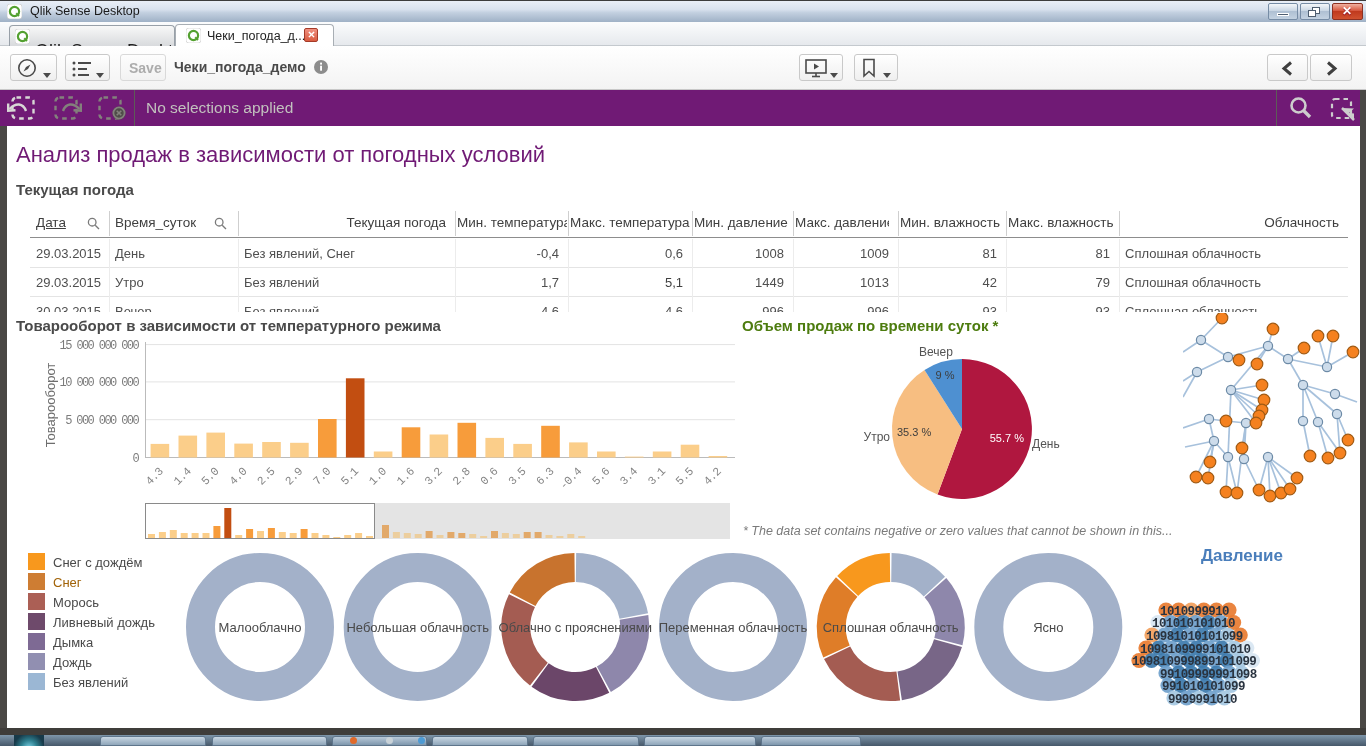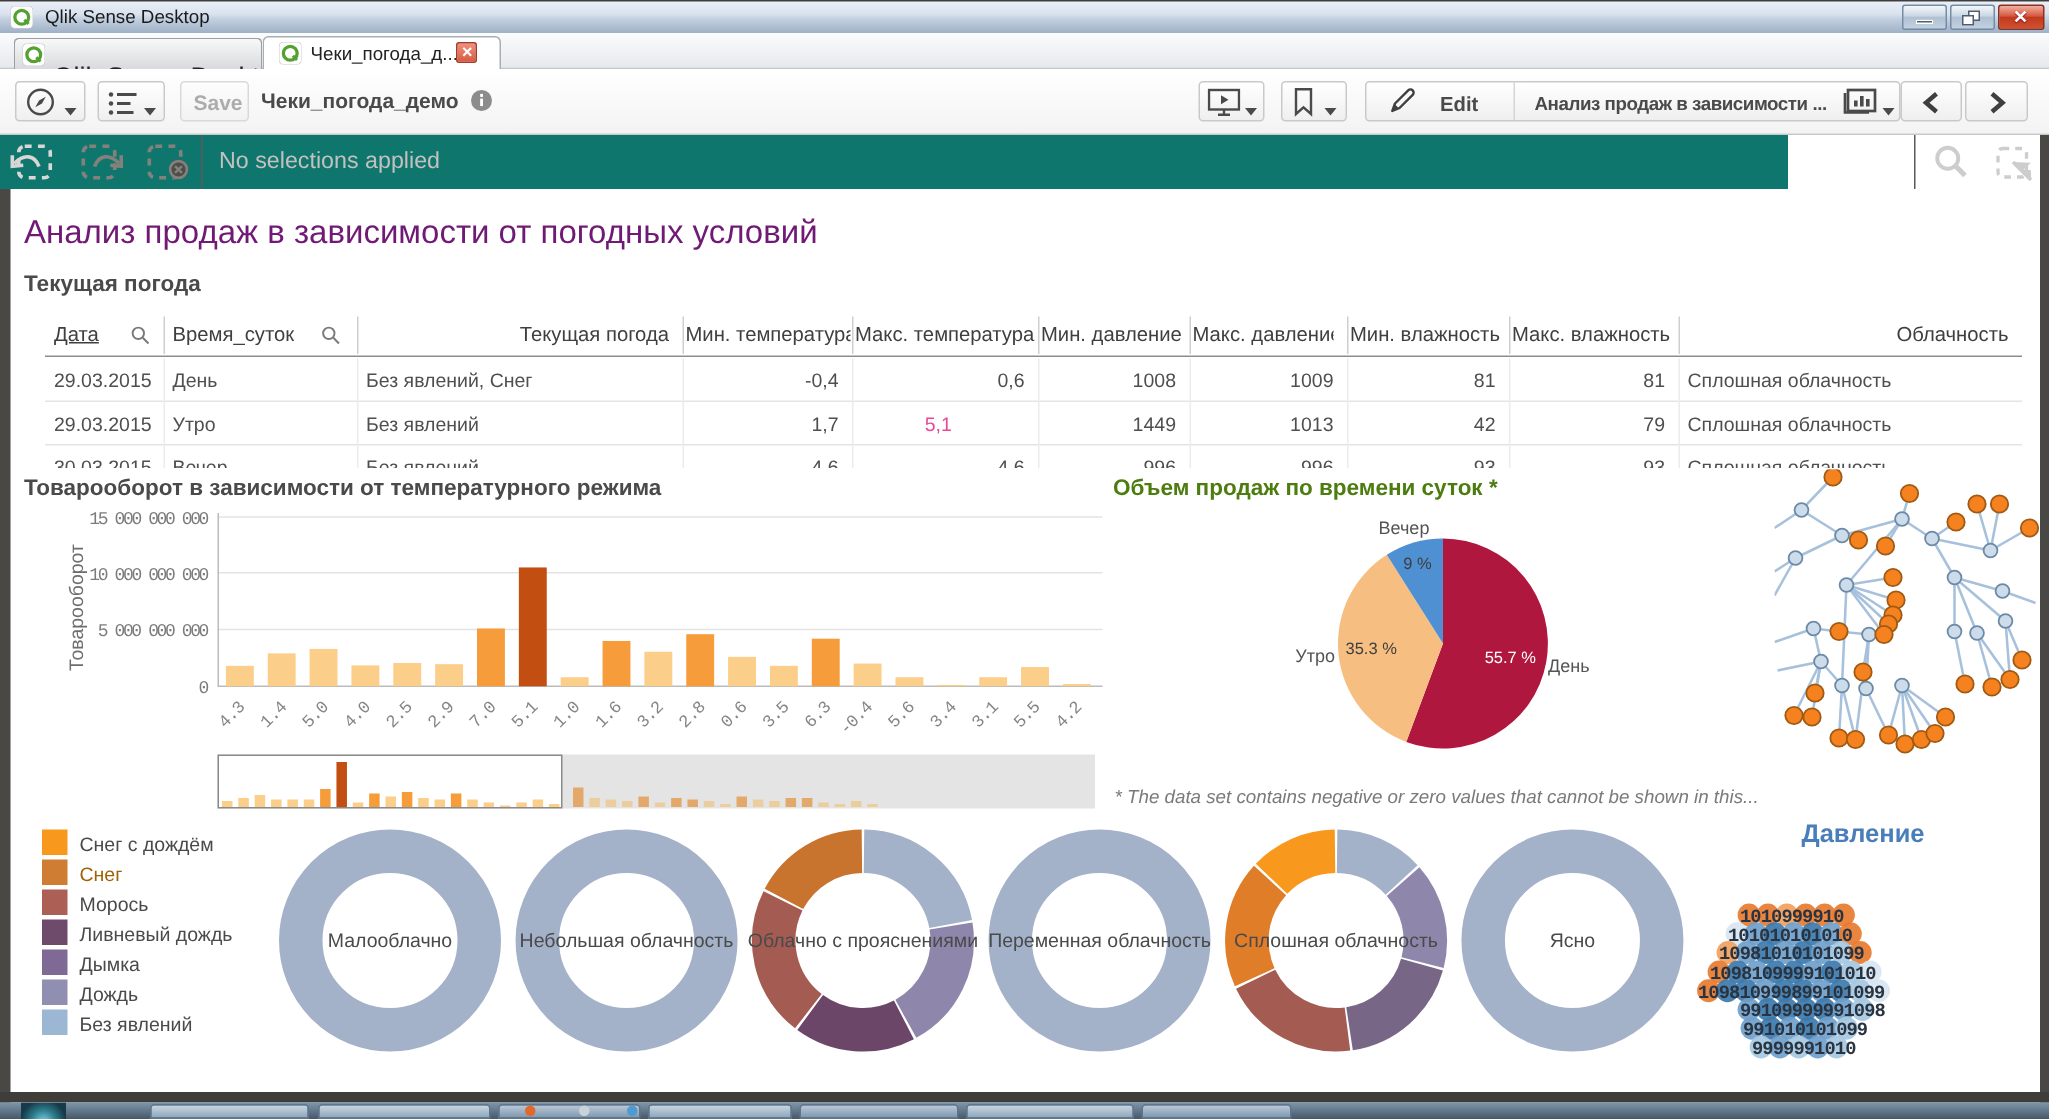--- a/index.html
+++ b/index.html
@@ -362,21 +362,21 @@
 <div class="abs" style="left:662px;top:31px;width:1px;height:29px;background:#ECECEC"></div>
 <div class="abs" style="left:763px;top:31px;width:1px;height:29px;background:#ECECEC"></div>
 <div class="abs" style="left:868px;top:31px;width:1px;height:29px;background:#ECECEC"></div>
 <div class="abs" style="left:976px;top:31px;width:1px;height:29px;background:#ECECEC"></div>
 <div class="abs" style="left:1089px;top:31px;width:1px;height:29px;background:#ECECEC"></div>
 <div class="abs" style="left:0;top:60px;width:1318px;height:29px;border-bottom:1px solid #E4E4E4"></div>
 <span class="abs" style="left:6px;top:67px;font-size:13px;color:#4F4F4F">29.03.2015</span>
 <span class="abs" style="left:85px;top:67px;font-size:13px;color:#4F4F4F">Утро</span>
 <span class="abs" style="left:214px;top:67px;font-size:13px;color:#4F4F4F">Без явлений</span>
 <span class="abs" style="left:425px;top:67px;width:104px;text-align:right;font-size:13px;color:#4F4F4F">1,7</span>
-<span class="abs" style="left:538px;top:67px;width:115px;text-align:center;font-size:13px;color:#ec4899">5,1</span>
+<span class="abs" style="left:538px;top:67px;width:115px;text-align:right;font-size:13px;color:#404040">5,1</span>
 <span class="abs" style="left:662px;top:67px;width:92px;text-align:right;font-size:13px;color:#4F4F4F">1449</span>
 <span class="abs" style="left:763px;top:67px;width:96px;text-align:right;font-size:13px;color:#4F4F4F">1013</span>
 <span class="abs" style="left:868px;top:67px;width:99px;text-align:right;font-size:13px;color:#4F4F4F">42</span>
 <span class="abs" style="left:976px;top:67px;width:104px;text-align:right;font-size:13px;color:#4F4F4F">79</span>
 <span class="abs" style="left:1095px;top:67px;font-size:13px;color:#4F4F4F">Сплошная облачность</span>
 <div class="abs" style="left:79px;top:60px;width:1px;height:29px;background:#ECECEC"></div>
 <div class="abs" style="left:208px;top:60px;width:1px;height:29px;background:#ECECEC"></div>
 <div class="abs" style="left:425px;top:60px;width:1px;height:29px;background:#ECECEC"></div>
 <div class="abs" style="left:538px;top:60px;width:1px;height:29px;background:#ECECEC"></div>
 <div class="abs" style="left:662px;top:60px;width:1px;height:29px;background:#ECECEC"></div>
@@ -497,50 +497,33 @@
 <line x1="7" y1="18.5" x2="15" y2="18.5" stroke="#4A4A4A" stroke-width="1.6"></line>
 </svg></div>
     <div class="abs" style="left:30px;top:11px"><span style="display:inline-block;width:0;height:0;border-left:4.5px solid transparent;border-right:4.5px solid transparent;border-top:5.5px solid #4A4A4A;vertical-align:2px"></span></div>
   </div>
   <div class="abs" style="left:854px;top:8px;width:44px;height:27px;background:linear-gradient(#FFF,#EFEFEF);border:1px solid #C9C9C9;border-radius:3px">
     <div class="abs" style="left:7px;top:3px"><svg width="14" height="20" viewBox="0 0 14 20">
 <path d="M2 1.5 H12 V18 L7 13.5 L2 18 Z" fill="none" stroke="#4A4A4A" stroke-width="1.6"></path>
 </svg></div>
     <div class="abs" style="left:28px;top:11px"><span style="display:inline-block;width:0;height:0;border-left:4.5px solid transparent;border-right:4.5px solid transparent;border-top:5.5px solid #4A4A4A;vertical-align:2px"></span></div>
   </div>
-  <div class="abs" style="left:910px;top:8px;width:357px;height:27px;background:linear-gradient(#FFF,#EFEFEF);border:1px solid #C9C9C9;border-radius:3px">
-    <div class="abs" style="left:10px;top:0px"><svg width="26" height="26" viewBox="0 0 26 26">
-<path d="M7.2 19 L9 14 L17.8 5.2 A1.6 1.6 0 0 1 20.8 8.2 L12 17 L7.2 19 Z" fill="none" stroke="#3F3F3F" stroke-width="1.6" stroke-linejoin="round"></path>
-<path d="M7.2 19 L9 14.6 L11.4 17 Z" fill="#3F3F3F"></path>
-</svg></div>
-    <span class="abs" style="left:49px;top:6.5px;font-size:13.5px;font-weight:bold;color:#4A4A4A">Edit</span>
-    <div class="abs" style="left:98px;top:0;width:1px;height:25px;background:#D5D5D5"></div>
-    <span class="abs" style="left:112px;top:7px;font-size:12.5px;letter-spacing:-0.3px;font-weight:bold;color:#4A4A4A;white-space:nowrap">Анализ продаж в зависимости ...</span>
-    <div class="abs" style="left:316px;top:2px"><svg width="26" height="22" viewBox="0 0 26 22">
-<rect x="5" y="3" width="18" height="14" fill="none" stroke="#4A4A4A" stroke-width="1.8"></rect>
-<path d="M3 5 v13 h16" fill="none" stroke="#4A4A4A" stroke-width="1.8"></path>
-<rect x="9" y="10" width="2.4" height="4" fill="#4A4A4A"></rect>
-<rect x="13" y="7" width="2.4" height="7" fill="#4A4A4A"></rect>
-<rect x="17" y="9" width="2.4" height="5" fill="#4A4A4A"></rect>
-</svg></div>
-    <div class="abs" style="left:344px;top:11px"><span style="display:inline-block;width:0;height:0;border-left:4.5px solid transparent;border-right:4.5px solid transparent;border-top:5.5px solid #4A4A4A;vertical-align:2px"></span></div>
-  </div>
   <div class="abs" style="left:1267px;top:8px;width:41px;height:27px;background:linear-gradient(#FFF,#EFEFEF);border:1px solid #C9C9C9;border-radius:3px">
     <svg class="abs" style="left:13px;top:6px" width="12" height="15" viewBox="0 0 12 15">
         <path d="M10 1.5 L3 7.5 L10 13.5" fill="none" stroke="#3F3F3F" stroke-width="3"></path>
       </svg>
   </div>
   <div class="abs" style="left:1310px;top:8px;width:42px;height:27px;background:linear-gradient(#FFF,#EFEFEF);border:1px solid #C9C9C9;border-radius:3px">
     <svg class="abs" style="left:15px;top:6px" width="12" height="15" viewBox="0 0 12 15">
         <path d="M2 1.5 L9 7.5 L2 13.5" fill="none" stroke="#3F3F3F" stroke-width="3"></path>
       </svg>
   </div>
 </div>
 
-<div class="abs" style="left:0;top:90px;width:1192px;height:36px;background:#0f766e">
+<div class="abs" style="left:0;top:90px;width:1366px;height:36px;background:#701a75">
   <svg class="abs" style="left:4px;top:4px" width="34" height="28" viewBox="0 0 34 28">
       <rect x="8.5" y="3.5" width="21" height="21" rx="4" fill="none" stroke="#D8D7D5" stroke-width="2.4" stroke-dasharray="4.6 4.2"></rect>
       <path d="M22 17 C19 9 12 8.5 5.5 15" fill="none" stroke="#D8D7D5" stroke-width="2.4"></path>
       <path d="M4.2 9.5 L4.2 16.8 L11.5 16.2" fill="none" stroke="#D8D7D5" stroke-width="2.4"></path>
     </svg>
   <svg class="abs" style="left:51px;top:4px" width="34" height="28" viewBox="0 0 34 28">
       <rect x="4.5" y="3.5" width="21" height="21" rx="4" fill="none" stroke="#83817C" stroke-width="2.4" stroke-dasharray="4.6 4.2"></rect>
       <path d="M12 17 C15 9 22 8.5 28.5 15" fill="none" stroke="#83817C" stroke-width="2.4"></path>
       <path d="M29.8 9.5 L29.8 16.8 L22.5 16.2" fill="none" stroke="#83817C" stroke-width="2.4"></path>
     </svg>

